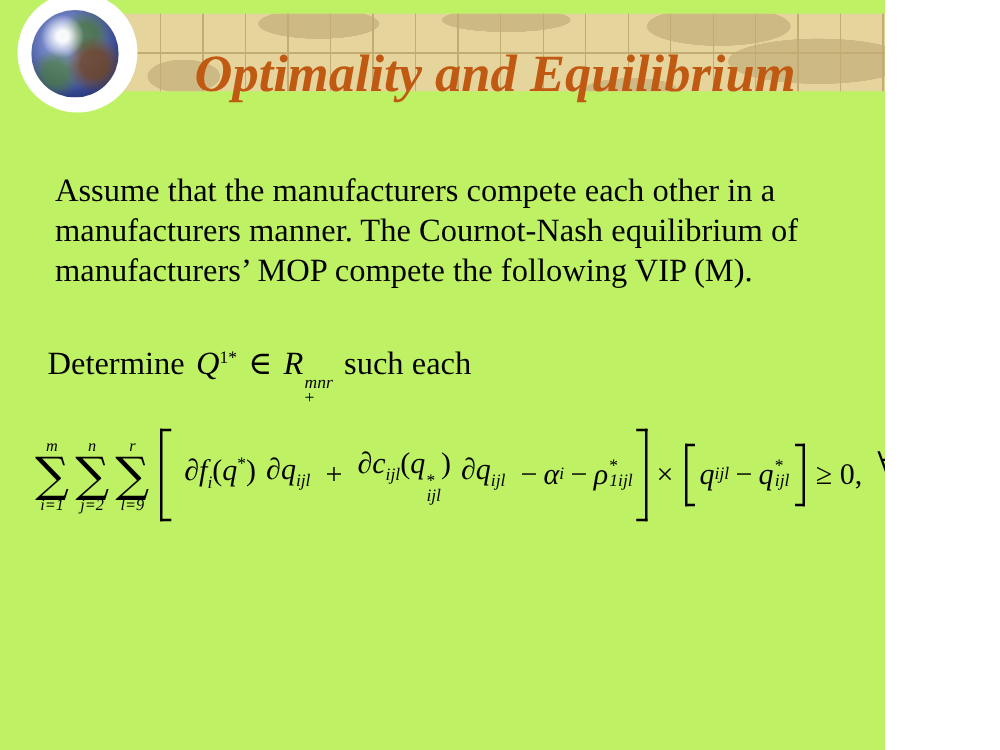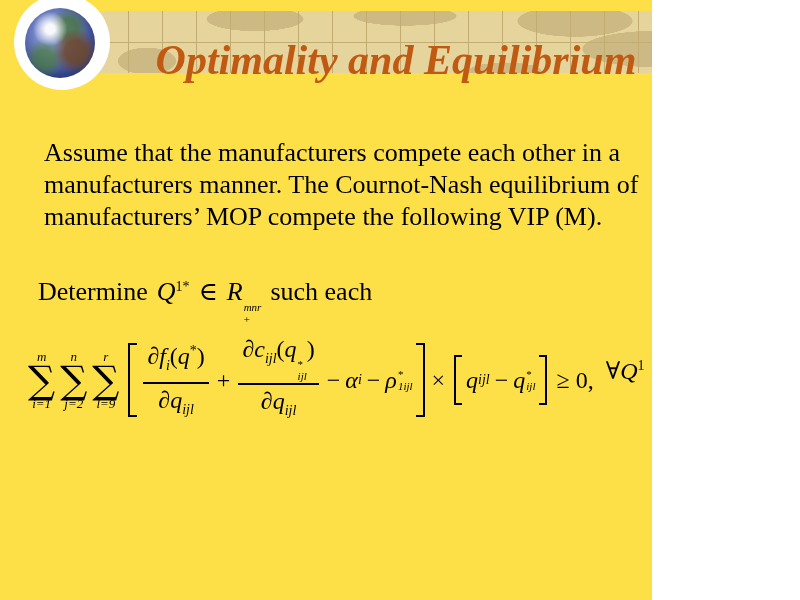--- a/index.html
+++ b/index.html
@@ -1,17 +1,17 @@
 <!DOCTYPE html>
 <html><head>
 <meta charset="utf-8">
 <style>
   html,body { margin:0; padding:0; background:#fff; }
   .slide {
-    position:relative; width:652px; height:600px; background:#fde047;
+    position:relative; width:708px; height:600px; background:#bef264;
     overflow:hidden; font-family:"Liberation Serif", serif; color:#000;
   }
 
   
   .banner {
     position:absolute; left:95px; top:11px; width:670px; height:62px;
     background-color:#e5d49c;
     background-image:
       linear-gradient(to bottom, transparent 31px, #c2ac71 31px, #c2ac71 32px, transparent 32px),
       repeating-linear-gradient(to right, transparent 0 33px, #c2ac71 33px 34px),
@@ -51,41 +51,41 @@
     position:absolute; left:44px; top:137px; width:700px;
     font-size:26px; line-height:32px; color:#000;
   }
 
   
   .it { font-style:italic; }
   .sym { font-family:"Liberation Serif","DejaVu Serif","DejaVu Sans",serif; }
   .sp  { font-size:14px; vertical-align:9px; }
   .sb  { font-size:14px; vertical-align:-6px; }
   .ss  { display:inline-flex; flex-direction:column; align-items:flex-start;
-         font-size:11px; line-height:12px; vertical-align:-11px; margin-left:1px; }
+         font-size:14px; line-height:12px; vertical-align:-11px; margin-left:1px; }
   .ss span { display:block; }
 
   .determine {
     position:absolute; left:38px; top:276px; font-size:26px;
     font-family:"Liberation Serif","DejaVu Serif","DejaVu Sans",serif;
   }
   .determine .m-gap { margin-left:9px; }
 
   
   .formula {
     position:absolute; left:28px; top:336px; width:768px; height:88px;
     display:flex; align-items:center; font-size:24px;
     font-family:"Liberation Serif","DejaVu Serif","DejaVu Sans",serif;
     white-space:nowrap;
   }
   .sum { display:flex; flex-direction:column; align-items:center; line-height:1; margin-right:5px; }
   .sum .lim   { font-size:13px; font-style:italic; line-height:13px; }
   .sum .glyph { font-size:38px; line-height:34px; font-family:"DejaVu Serif","DejaVu Sans",serif; }
 
-  .frac { display:flex; flex-direction:column; align-items:center; margin:0 3px; }
+  .frac { display:flex; flex-direction:row; align-items:center; margin:0 3px; }
   .frac .num { padding:0 4px 1px; line-height:30px; }
   .frac .bar { align-self:stretch; height:0; border-top:2px solid #000; }
   .frac .den { padding:1px 4px 0; line-height:30px; }
 
   .brk { flex:0 0 auto; }
   .brk-l-big { width:7px; height:70px; border:2px solid #000; border-right:none; margin:0 3px 0 4px; }
   .brk-r-big { width:7px; height:70px; border:2px solid #000; border-left:none;  margin:0 2px 0 3px; }
   .brk-l-sm  { width:6px; height:46px; border:2px solid #000; border-right:none; margin:0 4px 0 4px; }
   .brk-r-sm  { width:6px; height:46px; border:2px solid #000; border-left:none;  margin:0 2px 0 4px; }
 

